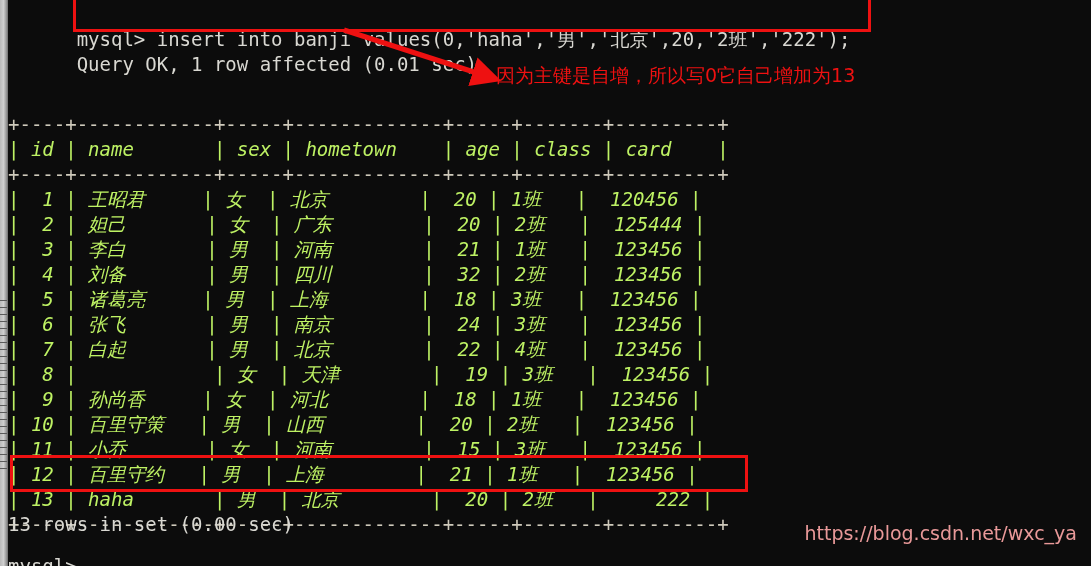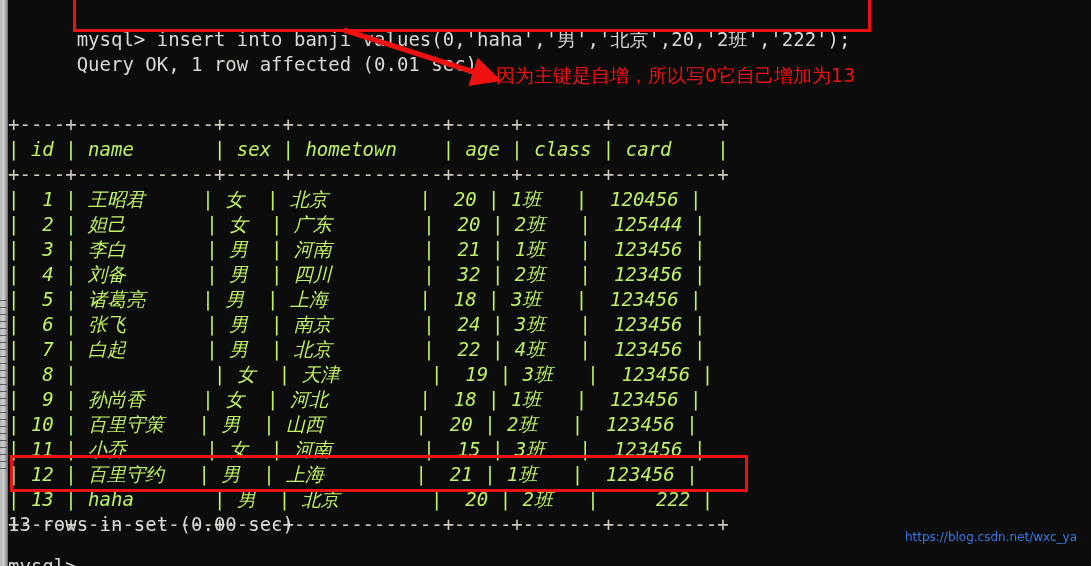--- a/index.html
+++ b/index.html
@@ -89,23 +89,23 @@
     font-family: "DejaVu Sans", "Liberation Sans", sans-serif;
     font-size: 19px;
     line-height: 26px;
     white-space: pre;
     font-weight: 400;
   }
 
   #watermark {
     position: absolute;
     right: 14px; bottom: 22px;
-    color: #3b82f6;
+    color: #fca5a5;
     font-family: "DejaVu Sans", "Liberation Sans", sans-serif;
-    font-size: 12px;
+    font-size: 19px;
     white-space: pre;
     opacity: 0.92;
   }
 
   
   #bottom-prompt {
     position: absolute;
     left: 8px;
     bottom: -13px;
     color: #d9d8d2;

